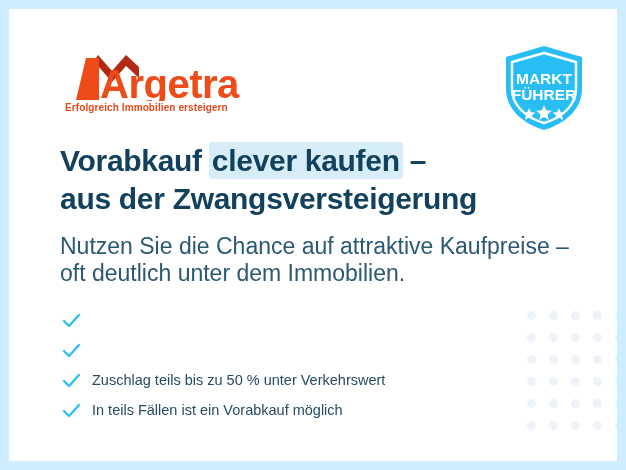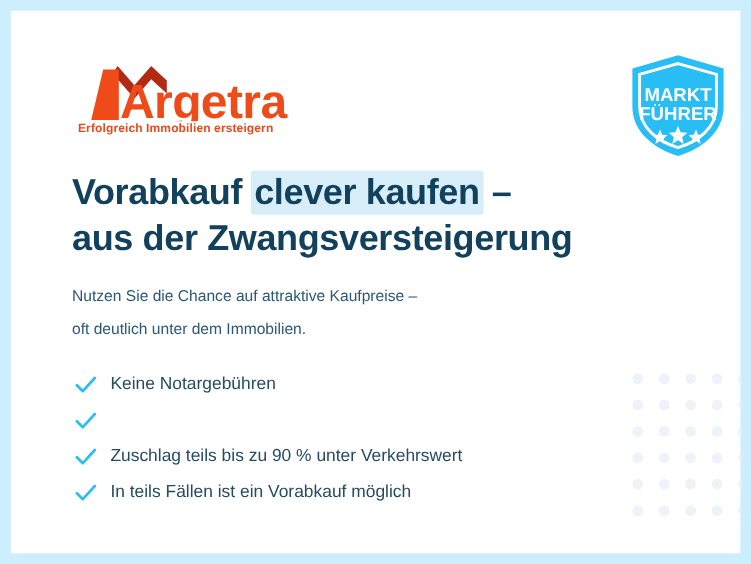--- a/index.html
+++ b/index.html
@@ -61,21 +61,21 @@
     font-weight: bold;
     letter-spacing: 0.1px;
     color: #e8491b;
     white-space: nowrap;
     font-family: "Liberation Sans", sans-serif;
   }
 
   
   #badge {
     position: absolute;
-    left: 510px;
+    left: 489px;
     top: 33px;
     width: 92px;
     height: 92px;
     z-index: 2;
     text-align: center;
   }
   #badge svg { display: block; }
   .badge-line {
     font-family: "Liberation Sans", sans-serif;
     font-weight: bold;
@@ -103,21 +103,21 @@
     box-decoration-break: clone;
     -webkit-box-decoration-break: clone;
   }
 
   
   #subheadline {
     position: absolute;
     left: 51px;
     top: 224px;
     width: 520px;
-    font-size: 13px;
+    font-size: 23px;
     line-height: 27px;
     color: #2b5873;
     z-index: 2;
   }
 
   
   #bullets {
     position: absolute;
     left: 53px;
     top: 296px;
@@ -217,36 +217,35 @@
     <div>oft deutlich unter dem Immobilien.</div>
   </div>
 
   <div id="bullets">
     <div class="bullet">
       <span class="check">
         <svg width="19" height="15" viewBox="0 0 19 15">
             <path d="M2 8 L7 13 L17 2" fill="none" stroke="#29bdf5" stroke-width="2.2" stroke-linecap="round" stroke-linejoin="round"></path>
           </svg>
       </span>
-      <span class="btext">Keine Notargebühren</span>
-    </div>
-    <div class="bullet">
-      <span class="check">
-        <svg width="19" height="15" viewBox="0 0 19 15">
-            <path d="M2 8 L7 13 L17 2" fill="none" stroke="#29bdf5" stroke-width="2.2" stroke-linecap="round" stroke-linejoin="round"></path>
-          </svg>
-      </span>
-    </div>
-    <div class="bullet">
-      <span class="check">
-        <svg width="19" height="15" viewBox="0 0 19 15">
-            <path d="M2 8 L7 13 L17 2" fill="none" stroke="#29bdf5" stroke-width="2.2" stroke-linecap="round" stroke-linejoin="round"></path>
-          </svg>
-      </span>
-      <span class="btext">Zuschlag teils bis zu 90 % unter Verkehrswert</span>
+    </div>
+    <div class="bullet">
+      <span class="check">
+        <svg width="19" height="15" viewBox="0 0 19 15">
+            <path d="M2 8 L7 13 L17 2" fill="none" stroke="#29bdf5" stroke-width="2.2" stroke-linecap="round" stroke-linejoin="round"></path>
+          </svg>
+      </span>
+    </div>
+    <div class="bullet">
+      <span class="check">
+        <svg width="19" height="15" viewBox="0 0 19 15">
+            <path d="M2 8 L7 13 L17 2" fill="none" stroke="#29bdf5" stroke-width="2.2" stroke-linecap="round" stroke-linejoin="round"></path>
+          </svg>
+      </span>
+      <span class="btext">Zuschlag teils bis zu 50 % unter Verkehrswert</span>
     </div>
     <div class="bullet">
       <span class="check">
         <svg width="19" height="15" viewBox="0 0 19 15">
             <path d="M2 8 L7 13 L17 2" fill="none" stroke="#29bdf5" stroke-width="2.2" stroke-linecap="round" stroke-linejoin="round"></path>
           </svg>
       </span>
       <span class="btext">In teils Fällen ist ein Vorabkauf möglich</span>
     </div>
   </div>

